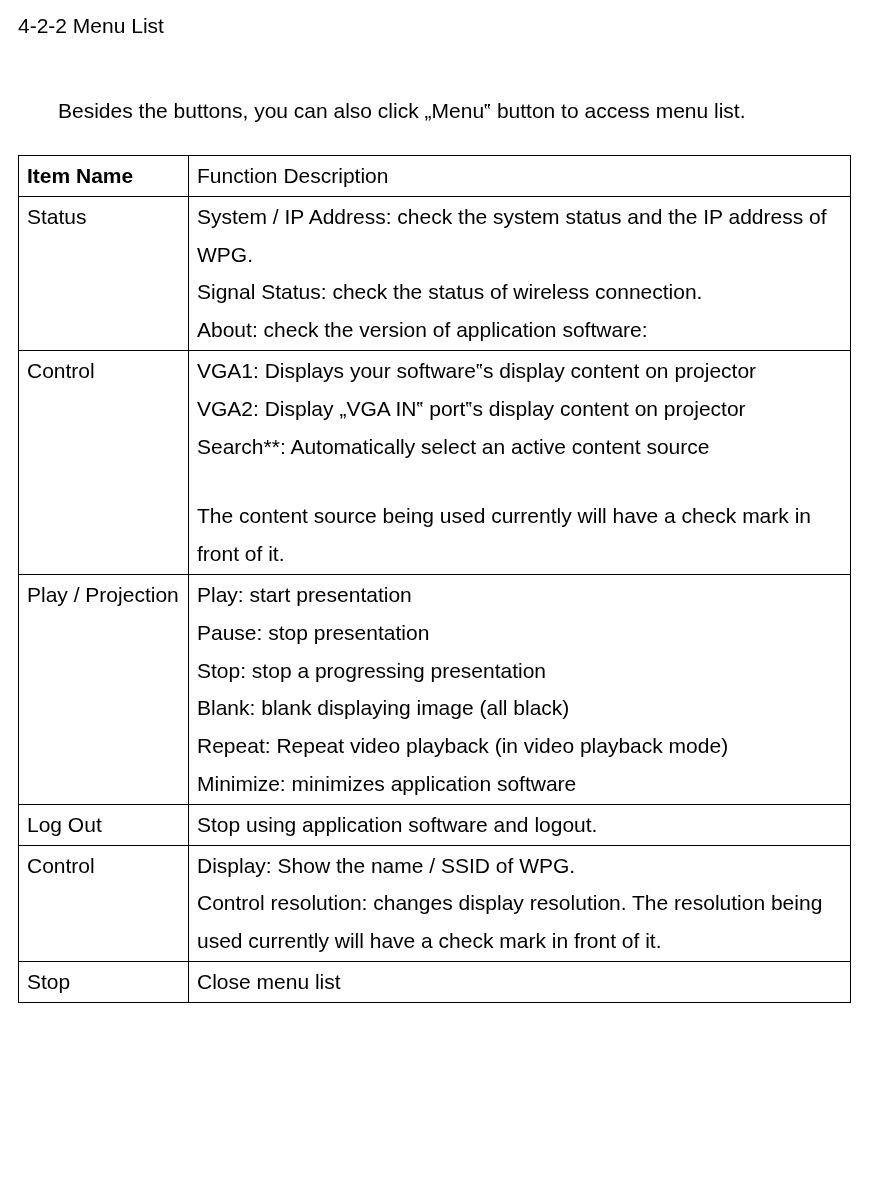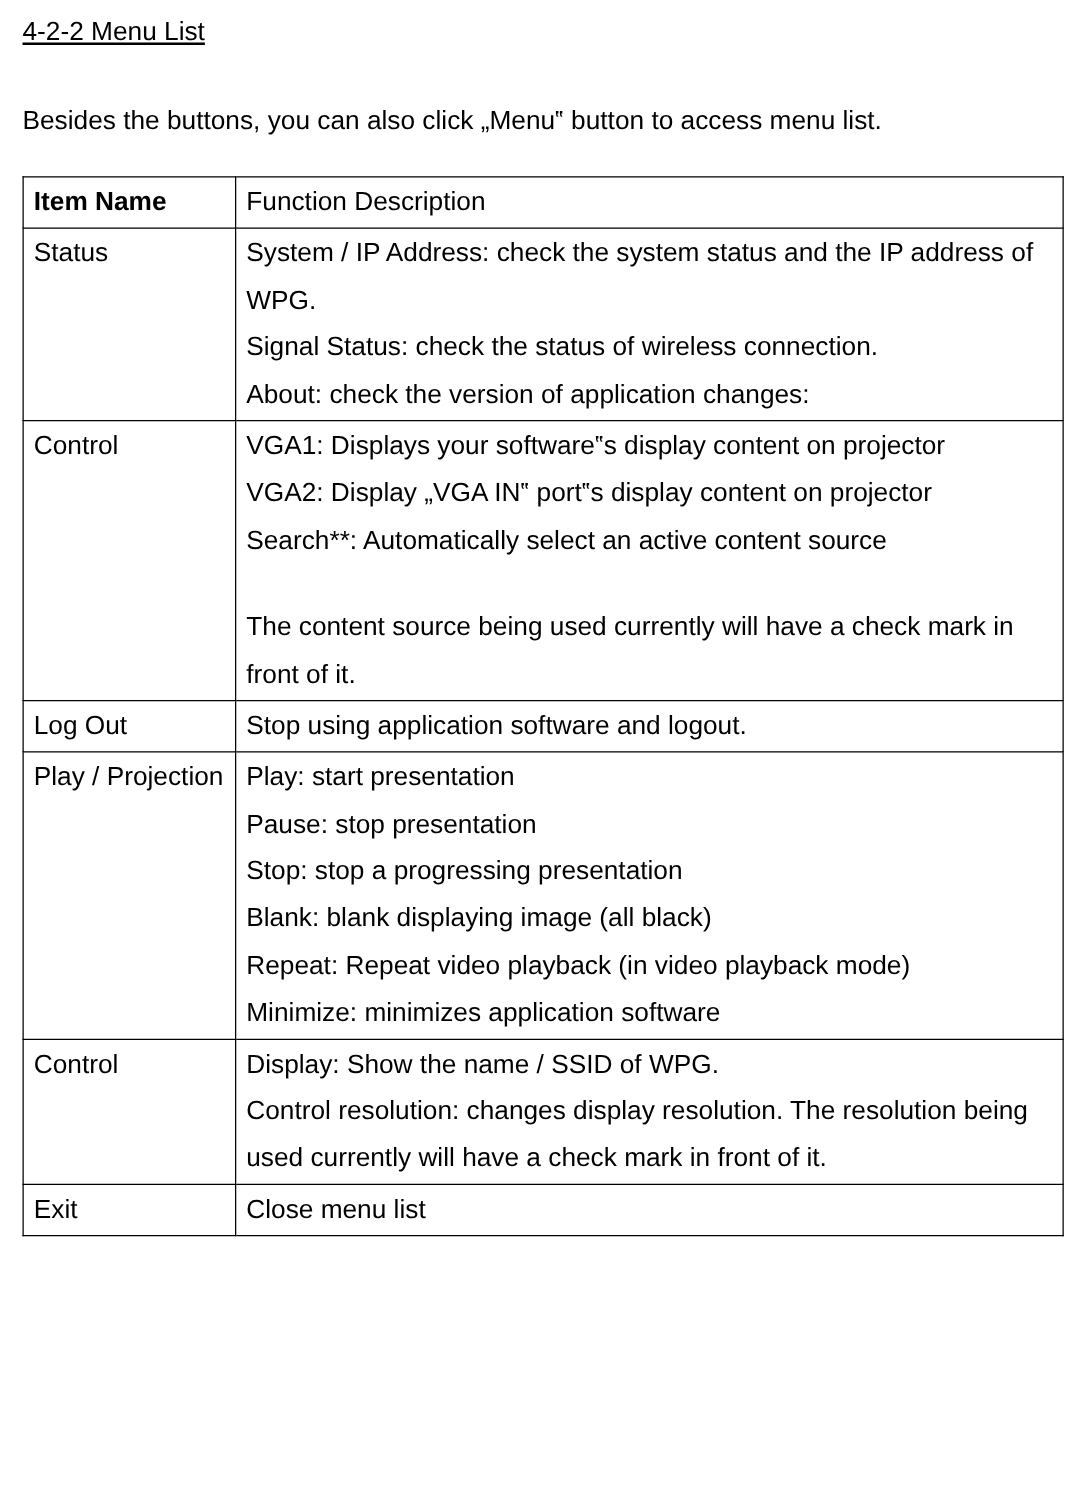--- a/index.html
+++ b/index.html
@@ -10,26 +10,26 @@
     body {
       font-family: Arial, Helvetica, sans-serif;
       font-size: 21px;
       color: #000;
       background: #fff;
       padding: 10px 18px;
       width: 869px;
       line-height: 1.55;
     }
     .heading {
-      margin-bottom: 38px;
+      margin-bottom: 52px;
       font-weight: normal;
-      text-decoration: underline;
     }
     .intro {
       margin-bottom: 28px;
+      margin-left: 40px;
     }
     table {
       border-collapse: collapse;
       width: 100%;
     }
     td {
       border: 1px solid #000;
       padding: 1px 8px 1px 8px;
       vertical-align: top;
       line-height: 1.8;
@@ -62,58 +62,58 @@
     <td class="col-right">Function Description</td>
   </tr>
 
 
 
   <tr>
     <td class="col-left">Status</td>
     <td class="col-right">
       <span>System / IP Address: check the system status and the IP address of WPG.</span><br>
       <span>Signal Status: check the status of wireless connection.</span><br>
-      <span>About: check the version of application changes:</span>
+      <span>About: check the version of application software:</span>
     </td>
   </tr>
 
   <tr>
     <td class="col-left">Control</td>
     <td class="col-right">
       <span>VGA1: Displays your software‟s display content on projector</span><br>
       <span>VGA2: Display „VGA IN‟ port‟s display content on projector</span><br>
       <span>Search**: Automatically select an active content source</span>
       <span class="spacer"></span>
       <span>The content source being used currently will have a check mark in front of it.</span>
     </td>
   </tr>
 
   <tr>
-    <td class="col-left">Log Out</td>
-    <td class="col-right">Stop using application software and logout.</td>
-  </tr>
-
-  <tr>
     <td class="col-left">Play / Projection</td>
     <td class="col-right">
       <span>Play: start presentation</span><br>
       <span>Pause: stop presentation</span><br>
       <span>Stop: stop a progressing presentation</span><br>
       <span>Blank: blank displaying image (all black)</span><br>
       <span>Repeat: Repeat video playback (in video playback mode)</span><br>
       <span>Minimize: minimizes application software</span>
     </td>
   </tr>
 
   <tr>
+    <td class="col-left">Log Out</td>
+    <td class="col-right">Stop using application software and logout.</td>
+  </tr>
+
+  <tr>
     <td class="col-left">Control</td>
     <td class="col-right">
       <span>Display: Show the name / SSID of WPG.</span><br>
       <span>Control resolution: changes display resolution. The resolution being used currently will have a check mark in front of it.</span>
     </td>
   </tr>
 
   <tr>
-    <td class="col-left">Exit</td>
+    <td class="col-left">Stop</td>
     <td class="col-right">Close menu list</td>
   </tr>
 </tbody>
   </table>
 
 </body></html>

